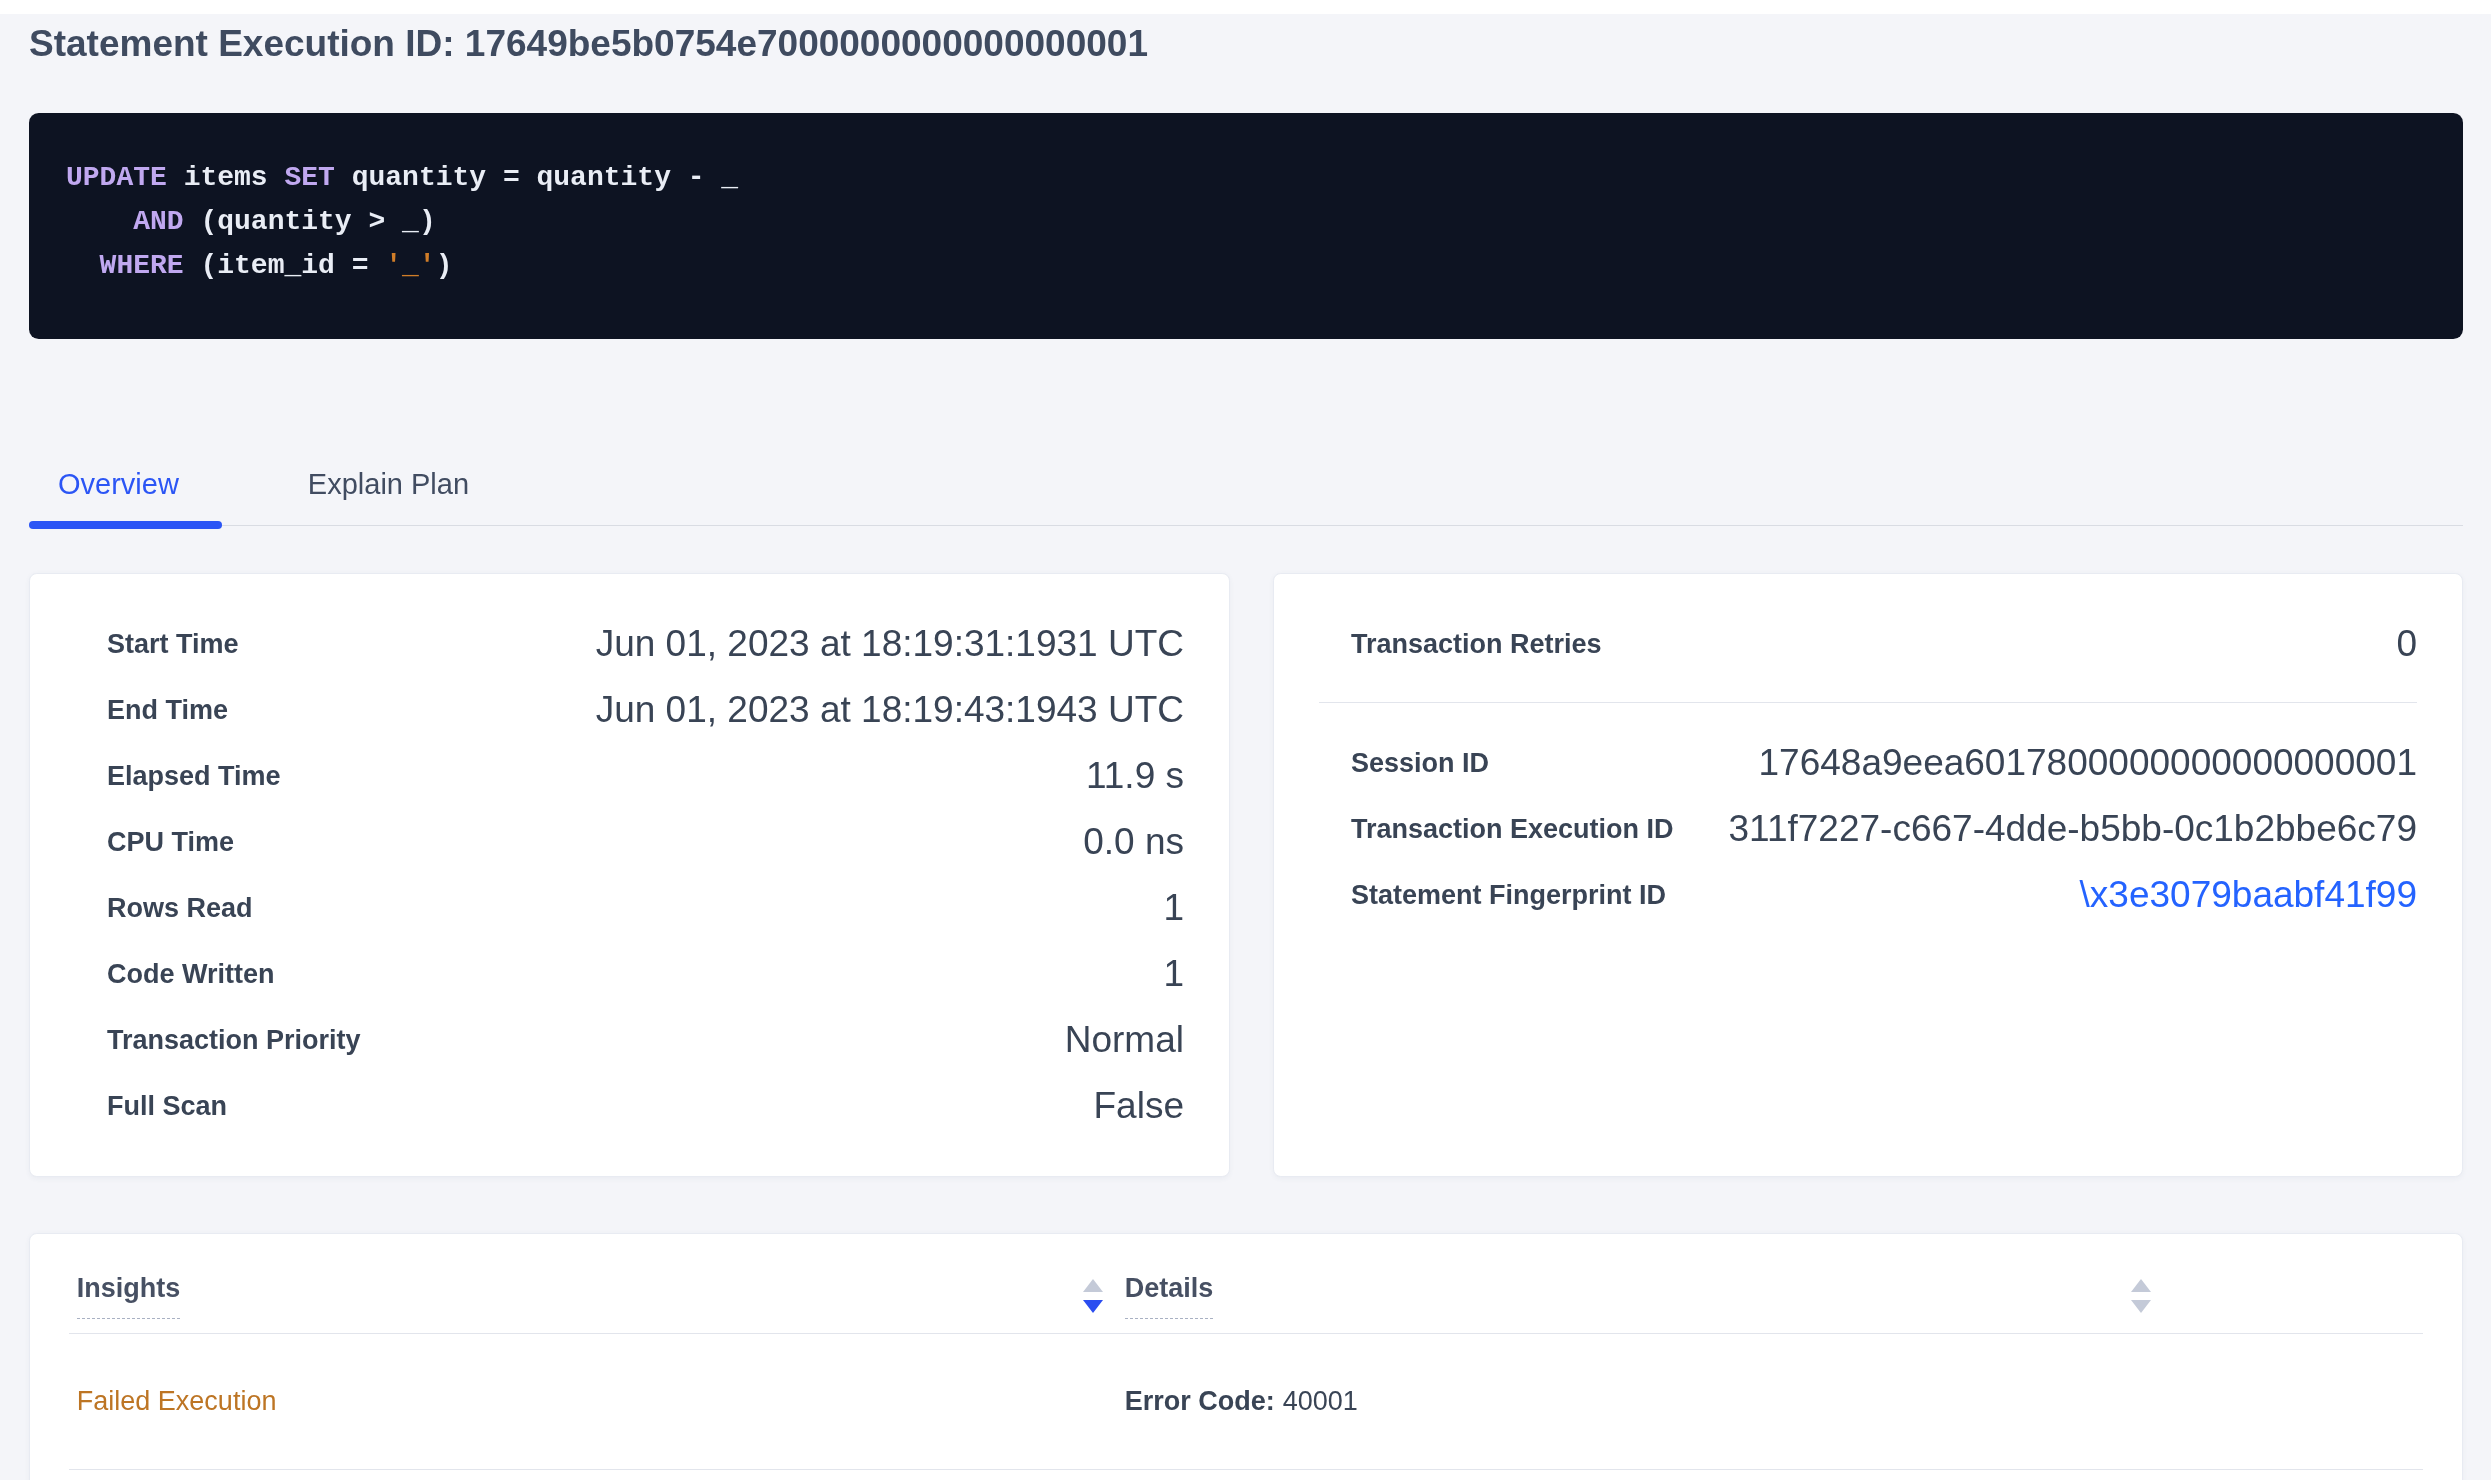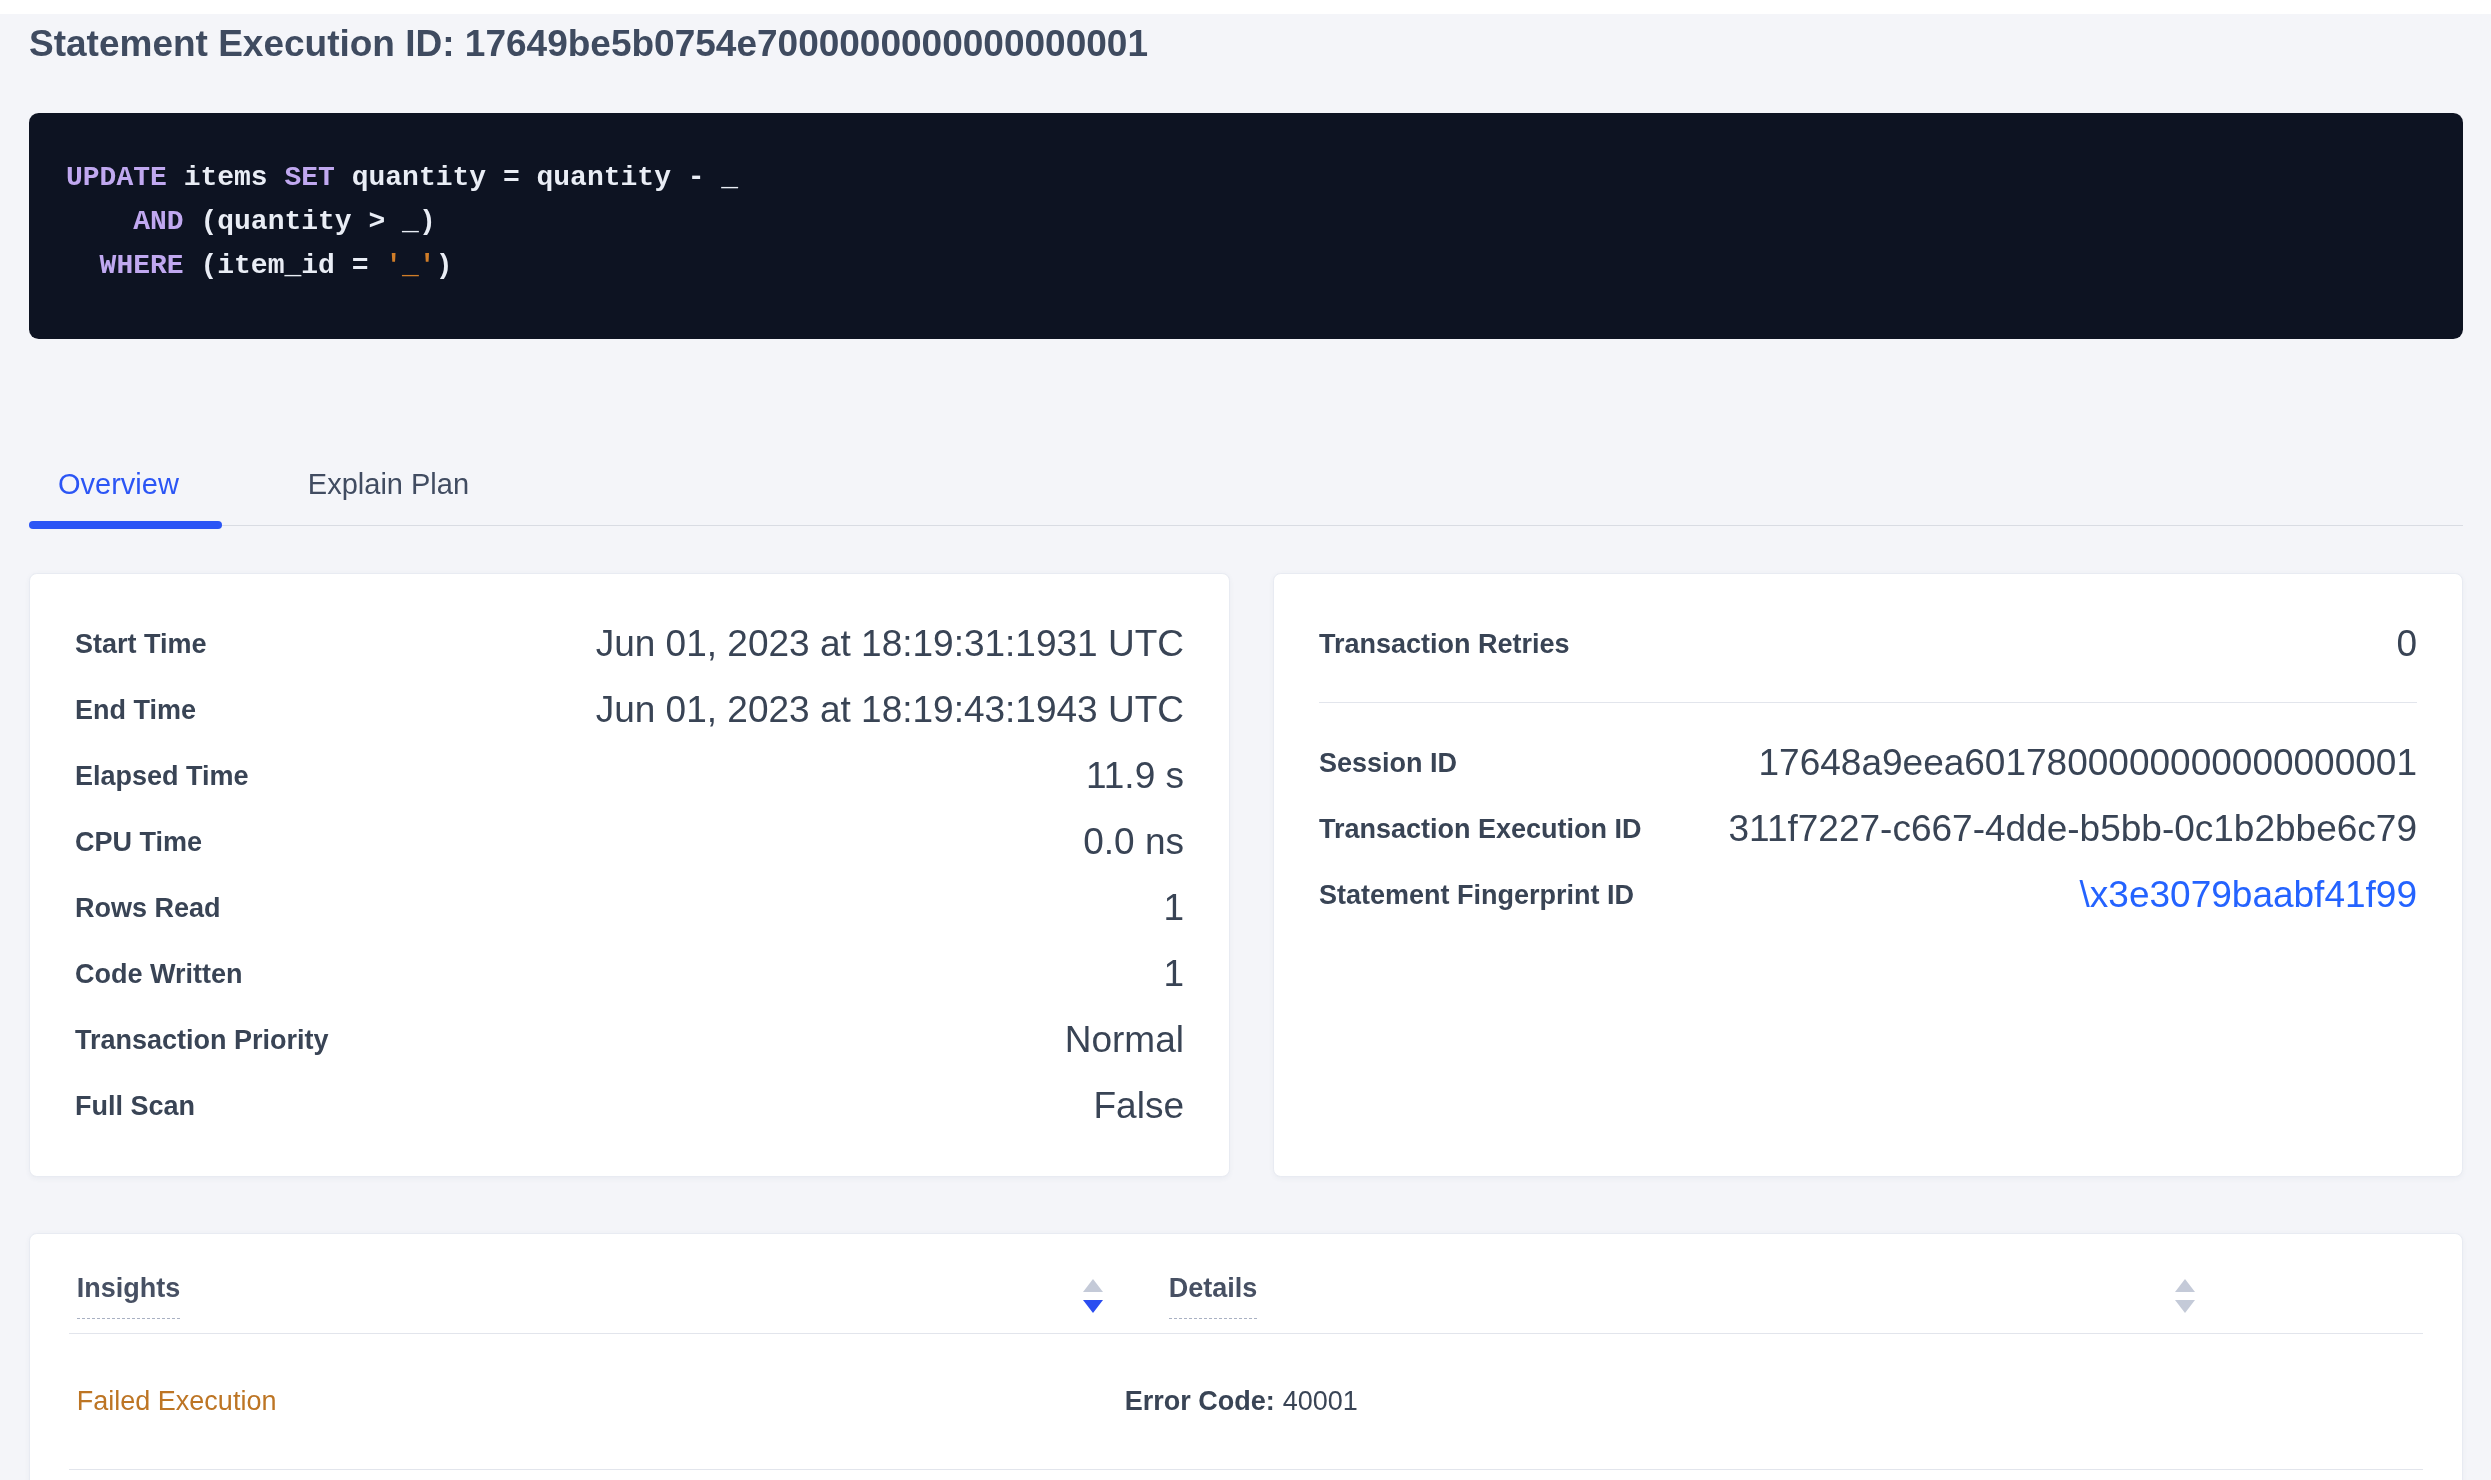--- a/index.html
+++ b/index.html
@@ -76,32 +76,32 @@
     border:1.9px solid var(--card-border);
     border-radius:7.8px;
     box-shadow:0 1.9px 5.8px rgba(60,80,120,0.05);
   }
   .stats-card{padding:37px 45px;}
   .left-card{width:1201px;flex:none;}
   .right-card{flex:1;}
   .stat-row{
     display:flex;justify-content:space-between;align-items:center;
     height:66px;
+    margin-left:32px;
   }
   .stat-label{font-size:27px;font-weight:700;color:var(--text-dark);}
   .stat-value{font-size:37px;font-weight:400;color:var(--text-dark);text-align:right;}
   .stat-value.link{color:var(--link);cursor:pointer;text-decoration:none;}
   .card-divider{border:none;border-top:1.9px solid var(--divider);margin:25px 0 27px;}
   
   .table-card{margin-top:56px;padding:0 39px 29px;}
   .thead{
     display:flex;align-items:center;
     padding-top:39px;padding-bottom:13.6px;
     border-bottom:1.9px solid var(--divider);
-    gap:44px;
   }
   .th{
     width:1048px;flex:none;
     display:flex;justify-content:space-between;align-items:flex-start;
     padding:0 13.6px 0 7.8px;
   }
   .th-label{
     font-size:27px;font-weight:700;color:#475063;
     display:inline-block;
     padding-bottom:13.6px;

